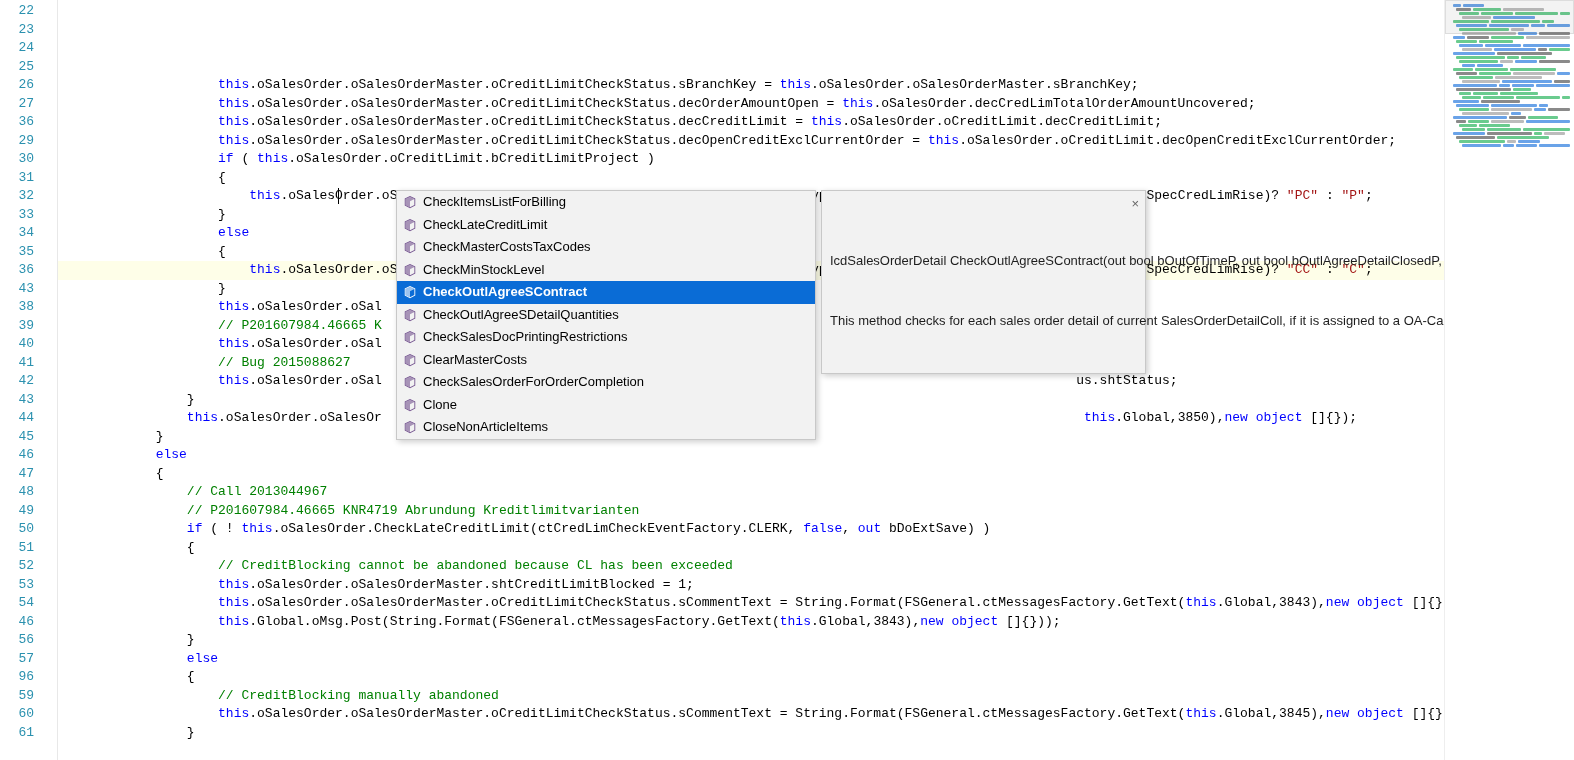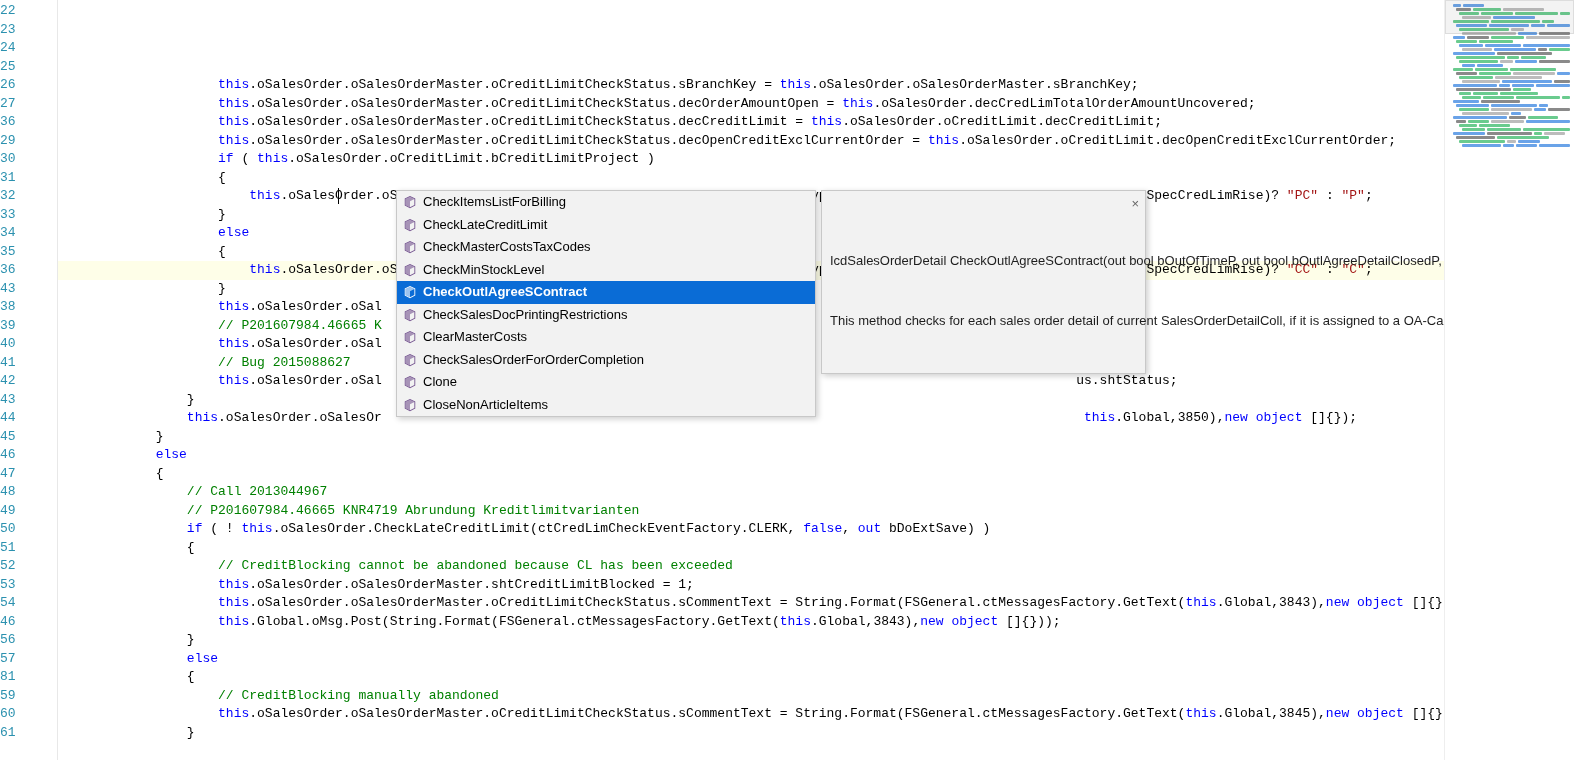--- a/index.html
+++ b/index.html
@@ -14,20 +14,21 @@
   .editor-wrap {
     display: flex;
     height: 760px;
     width: 1574px;
     position: relative;
   }
   .gutter {
     width: 44px;
     background: #fff;
     color: #2b91af;
+    text-align: right;
     padding-right: 10px;
     padding-top: 2px;
     line-height: 18.5px;
     user-select: none;
     flex-shrink: 0;
   }
   .gutter .ln { font-size: 13px; }
   .fold-gutter {
     width: 14px;
     background: #fff;
@@ -191,21 +192,21 @@
       <div class="ln">48</div>
       <div class="ln">49</div>
       <div class="ln">50</div>
       <div class="ln">51</div>
       <div class="ln">52</div>
       <div class="ln">53</div>
       <div class="ln">54</div>
       <div class="ln">46</div>
       <div class="ln">56</div>
       <div class="ln">57</div>
-      <div class="ln">81</div>
+      <div class="ln">96</div>
       <div class="ln">59</div>
       <div class="ln">60</div>
       <div class="ln">61</div>
     </div>
   <div class="fold-gutter"></div>
 
   <div class="code-area" id="code">
     <div class="caret"></div>
 
     <div class="code-line"><span class="id">                    </span><span class="kw">this</span><span class="id">.oSalesOrder.oSalesOrderMaster.oCreditLimitCheckStatus.sBranchKey = </span><span class="kw">this</span><span class="id">.oSalesOrder.oSalesOrderMaster.sBranchKey;</span></div><div class="code-line"><span class="id">                    </span><span class="kw">this</span><span class="id">.oSalesOrder.oSalesOrderMaster.oCreditLimitCheckStatus.decOrderAmountOpen = </span><span class="kw">this</span><span class="id">.oSalesOrder.decCredLimTotalOrderAmountUncovered;</span></div><div class="code-line"><span class="id">                    </span><span class="kw">this</span><span class="id">.oSalesOrder.oSalesOrderMaster.oCreditLimitCheckStatus.decCreditLimit = </span><span class="kw">this</span><span class="id">.oSalesOrder.oCreditLimit.decCreditLimit;</span></div><div class="code-line"><span class="id">                    </span><span class="kw">this</span><span class="id">.oSalesOrder.oSalesOrderMaster.oCreditLimitCheckStatus.decOpenCreditExclCurrentOrder = </span><span class="kw">this</span><span class="id">.oSalesOrder.oCreditLimit.decOpenCreditExclCurrentOrder;</span></div><div class="code-line"><span class="id">                    </span><span class="kw">if</span><span class="id"> ( </span><span class="kw">this</span><span class="id">.oSalesOrder.oCreditLimit.bCreditLimitProject )</span></div><div class="code-line"><span class="id">                    </span><span class="id">{</span></div><div class="code-line"><span class="id">                        </span><span class="kw">this</span><span class="id">.oSalesOrder.oSalesOrderMaster.oCreditLimitCheckStatus.sCreditLimitType = (</span><span class="kw">this</span><span class="id">.oSalesOrder.oCreditLimit.bClerkSpecCredLimRise)? </span><span class="str">"PC"</span><span class="id"> : </span><span class="str">"P"</span><span class="id">;</span></div><div class="code-line"><span class="id">                    </span><span class="id">}</span></div><div class="code-line"><span class="id">                    </span><span class="kw">else</span></div><div class="code-line"><span class="id">                    </span><span class="id">{</span></div><div class="code-line current"><span class="id">                        </span><span class="kw">this</span><span class="id">.oSalesOrder.oSalesOrderMaster.oCreditLimitCheckStatus.sCreditLimitType = (</span><span class="kw">this</span><span class="id">.oSalesOrder.oCreditLimit.bClerkSpecCredLimRise)? </span><span class="str">"CC"</span><span class="id"> : </span><span class="str">"C"</span><span class="id">;</span></div><div class="code-line"><span class="id">                    </span><span class="id">}</span></div><div class="code-line"><span class="id">                    </span><span class="kw">this</span><span class="id">.oSalesOrder.oSal</span></div><div class="code-line"><span class="id">                    </span><span class="cmt">// P201607984.46665 K</span></div><div class="code-line"><span class="id">                    </span><span class="kw">this</span><span class="id">.oSalesOrder.oSal</span></div><div class="code-line"><span class="id">                    </span><span class="cmt">// Bug 2015088627</span></div><div class="code-line"><span class="id">                    </span><span class="kw">this</span><span class="id">.oSalesOrder.oSal                                                                                         us.shtStatus;</span></div><div class="code-line"><span class="id">                </span><span class="id">}</span></div><div class="code-line"><span class="id">                </span><span class="kw">this</span><span class="id">.oSalesOrder.oSalesOr                                                                                          </span><span class="kw">this</span><span class="id">.Global,3850),</span><span class="kw">new object</span><span class="id"> []{});</span></div><div class="code-line"><span class="id">            </span><span class="id">}</span></div><div class="code-line"><span class="id">            </span><span class="kw">else</span></div><div class="code-line"><span class="id">            </span><span class="id">{</span></div><div class="code-line"><span class="id">                </span><span class="cmt">// Call 2013044967</span></div><div class="code-line"><span class="id">                </span><span class="cmt">// P201607984.46665 KNR4719 Abrundung Kreditlimitvarianten</span></div><div class="code-line"><span class="id">                </span><span class="kw">if</span><span class="id"> ( ! </span><span class="kw">this</span><span class="id">.oSalesOrder.CheckLateCreditLimit(ctCredLimCheckEventFactory.CLERK, </span><span class="kw">false</span><span class="id">, </span><span class="kw">out</span><span class="id"> bDoExtSave) )</span></div><div class="code-line"><span class="id">                </span><span class="id">{</span></div><div class="code-line"><span class="id">                    </span><span class="cmt">// CreditBlocking cannot be abandoned because CL has been exceeded</span></div><div class="code-line"><span class="id">                    </span><span class="kw">this</span><span class="id">.oSalesOrder.oSalesOrderMaster.shtCreditLimitBlocked = 1;</span></div><div class="code-line"><span class="id">                    </span><span class="kw">this</span><span class="id">.oSalesOrder.oSalesOrderMaster.oCreditLimitCheckStatus.sCommentText = String.Format(FSGeneral.ctMessagesFactory.GetText(</span><span class="kw">this</span><span class="id">.Global,3843),</span><span class="kw">new object</span><span class="id"> []{});</span></div><div class="code-line"><span class="id">                    </span><span class="kw">this</span><span class="id">.Global.oMsg.Post(String.Format(FSGeneral.ctMessagesFactory.GetText(</span><span class="kw">this</span><span class="id">.Global,3843),</span><span class="kw">new object</span><span class="id"> []{}));</span></div><div class="code-line"><span class="id">                </span><span class="id">}</span></div><div class="code-line"><span class="id">                </span><span class="kw">else</span></div><div class="code-line"><span class="id">                </span><span class="id">{</span></div><div class="code-line"><span class="id">                    </span><span class="cmt">// CreditBlocking manually abandoned</span></div><div class="code-line"><span class="id">                    </span><span class="kw">this</span><span class="id">.oSalesOrder.oSalesOrderMaster.oCreditLimitCheckStatus.sCommentText = String.Format(FSGeneral.ctMessagesFactory.GetText(</span><span class="kw">this</span><span class="id">.Global,3845),</span><span class="kw">new object</span><span class="id"> []{});</span></div><div class="code-line"><span class="id">                </span><span class="id">}</span></div><div class="code-line"><span class="id"></span></div><div class="ac-popup" id="ac"><div class="ac-item"><span class="ac-icon ac-cube" style="color:#74538f"><svg viewBox="0 0 16 16" width="14" height="14">
@@ -217,20 +218,23 @@
             </svg></span><span>CheckLateCreditLimit</span></div><div class="ac-item"><span class="ac-icon ac-cube" style="color:#74538f"><svg viewBox="0 0 16 16" width="14" height="14">
               <path fill="currentColor" d="M8 1l6 3v8l-6 3-6-3V4l6-3zm0 1.2L3 4.6v6.8l5 2.5 5-2.5V4.6L8 2.2z"></path>
               <path fill="currentColor" opacity="0.6" d="M8 2.2L3 4.6l5 2.5 5-2.5-5-2.4zM3 4.6v6.8l5 2.5V7.1L3 4.6z"></path>
             </svg></span><span>CheckMasterCostsTaxCodes</span></div><div class="ac-item"><span class="ac-icon ac-cube" style="color:#74538f"><svg viewBox="0 0 16 16" width="14" height="14">
               <path fill="currentColor" d="M8 1l6 3v8l-6 3-6-3V4l6-3zm0 1.2L3 4.6v6.8l5 2.5 5-2.5V4.6L8 2.2z"></path>
               <path fill="currentColor" opacity="0.6" d="M8 2.2L3 4.6l5 2.5 5-2.5-5-2.4zM3 4.6v6.8l5 2.5V7.1L3 4.6z"></path>
             </svg></span><span>CheckMinStockLevel</span></div><div class="ac-item selected"><span class="ac-icon ac-cube" style="color:#ffffff"><svg viewBox="0 0 16 16" width="14" height="14">
               <path fill="currentColor" d="M8 1l6 3v8l-6 3-6-3V4l6-3zm0 1.2L3 4.6v6.8l5 2.5 5-2.5V4.6L8 2.2z"></path>
               <path fill="currentColor" opacity="0.6" d="M8 2.2L3 4.6l5 2.5 5-2.5-5-2.4zM3 4.6v6.8l5 2.5V7.1L3 4.6z"></path>
             </svg></span><span>CheckOutlAgreeSContract</span></div><div class="ac-item"><span class="ac-icon ac-cube" style="color:#74538f"><svg viewBox="0 0 16 16" width="14" height="14">
+              <path fill="currentColor" d="M8 1l6 3v8l-6 3-6-3V4l6-3zm0 1.2L3 4.6v6.8l5 2.5 5-2.5V4.6L8 2.2z"></path>
+              <path fill="currentColor" opacity="0.6" d="M8 2.2L3 4.6l5 2.5 5-2.5-5-2.4zM3 4.6v6.8l5 2.5V7.1L3 4.6z"></path>
+            </svg></span><span>CheckOutlAgreeSDetailQuantities</span></div><div class="ac-item"><span class="ac-icon ac-cube" style="color:#74538f"><svg viewBox="0 0 16 16" width="14" height="14">
               <path fill="currentColor" d="M8 1l6 3v8l-6 3-6-3V4l6-3zm0 1.2L3 4.6v6.8l5 2.5 5-2.5V4.6L8 2.2z"></path>
               <path fill="currentColor" opacity="0.6" d="M8 2.2L3 4.6l5 2.5 5-2.5-5-2.4zM3 4.6v6.8l5 2.5V7.1L3 4.6z"></path>
             </svg></span><span>CheckSalesDocPrintingRestrictions</span></div><div class="ac-item"><span class="ac-icon ac-cube" style="color:#74538f"><svg viewBox="0 0 16 16" width="14" height="14">
               <path fill="currentColor" d="M8 1l6 3v8l-6 3-6-3V4l6-3zm0 1.2L3 4.6v6.8l5 2.5 5-2.5V4.6L8 2.2z"></path>
               <path fill="currentColor" opacity="0.6" d="M8 2.2L3 4.6l5 2.5 5-2.5-5-2.4zM3 4.6v6.8l5 2.5V7.1L3 4.6z"></path>
             </svg></span><span>ClearMasterCosts</span></div><div class="ac-item"><span class="ac-icon ac-cube" style="color:#74538f"><svg viewBox="0 0 16 16" width="14" height="14">
               <path fill="currentColor" d="M8 1l6 3v8l-6 3-6-3V4l6-3zm0 1.2L3 4.6v6.8l5 2.5 5-2.5V4.6L8 2.2z"></path>
               <path fill="currentColor" opacity="0.6" d="M8 2.2L3 4.6l5 2.5 5-2.5-5-2.4zM3 4.6v6.8l5 2.5V7.1L3 4.6z"></path>
             </svg></span><span>CheckSalesOrderForOrderCompletion</span></div><div class="ac-item"><span class="ac-icon ac-cube" style="color:#74538f"><svg viewBox="0 0 16 16" width="14" height="14">
               <path fill="currentColor" d="M8 1l6 3v8l-6 3-6-3V4l6-3zm0 1.2L3 4.6v6.8l5 2.5 5-2.5V4.6L8 2.2z"></path>

